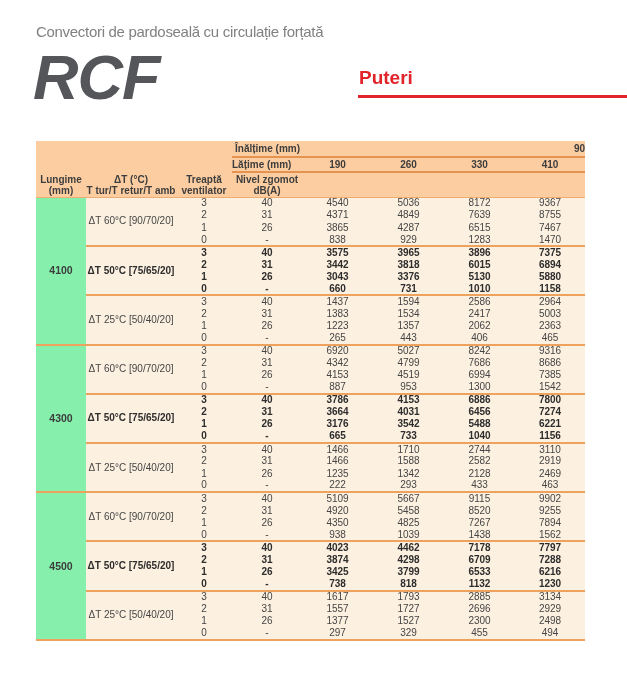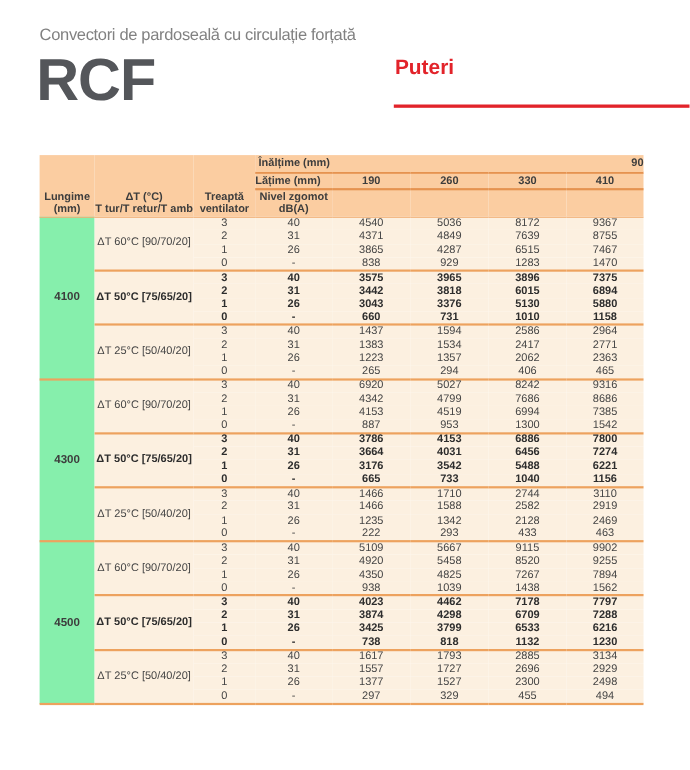--- a/index.html
+++ b/index.html
@@ -18,25 +18,26 @@
   body{
     width:627px;height:700px;position:relative;overflow:hidden;
     font-family:"Liberation Sans",sans-serif;
   }
   .subtitle{
     position:absolute;left:36px;top:23px;
     font-size:15px;letter-spacing:-0.3px;color:var(--subtitle-gray);text-align:right;
   }
   .logo{
     position:absolute;left:33px;top:46px;
-    font-size:54px;font-weight:bold;line-height:1;color:var(--logo-gray);
+    font-size:63px;font-weight:bold;line-height:1;color:var(--logo-gray);
     letter-spacing:-1px;
+    font-style:italic;
   }
   .section-title{
-    position:absolute;left:359px;top:51px;
+    position:absolute;left:359px;top:67px;
     font-size:19px;font-weight:bold;color:var(--brand-red);
   }
   .section-underline{
     position:absolute;left:358px;right:0;top:95px;height:3px;
     background:var(--brand-red);
   }
   table.rcf{
     position:absolute;left:36px;top:141px;width:549px;
     border-collapse:collapse;table-layout:fixed;
     border-bottom:2px solid var(--divider-orange);
@@ -205,35 +206,35 @@
           <td class="val">1594</td>
           <td class="val">2586</td>
           <td class="val">2964</td>
         </tr>
         <tr>
           <td class="treapta">2</td>
           <td class="zgomot">31</td>
           <td class="val">1383</td>
           <td class="val">1534</td>
           <td class="val">2417</td>
-          <td class="val">2771</td>
+          <td class="val">5003</td>
         </tr>
         <tr>
           <td class="treapta">1</td>
           <td class="zgomot">26</td>
           <td class="val">1223</td>
           <td class="val">1357</td>
           <td class="val">2062</td>
           <td class="val">2363</td>
         </tr>
         <tr>
           <td class="treapta">0</td>
           <td class="zgomot">-</td>
           <td class="val">265</td>
-          <td class="val">294</td>
+          <td class="val">443</td>
           <td class="val">406</td>
           <td class="val">465</td>
         </tr>
         <tr class="block-start">
           <td class="lungime" rowspan="12">4300</td>
           <td class="dt" rowspan="4">ΔT 60°C [90/70/20]</td>
           <td class="treapta">3</td>
           <td class="zgomot">40</td>
           <td class="val">6920</td>
           <td class="val">5027</td>

